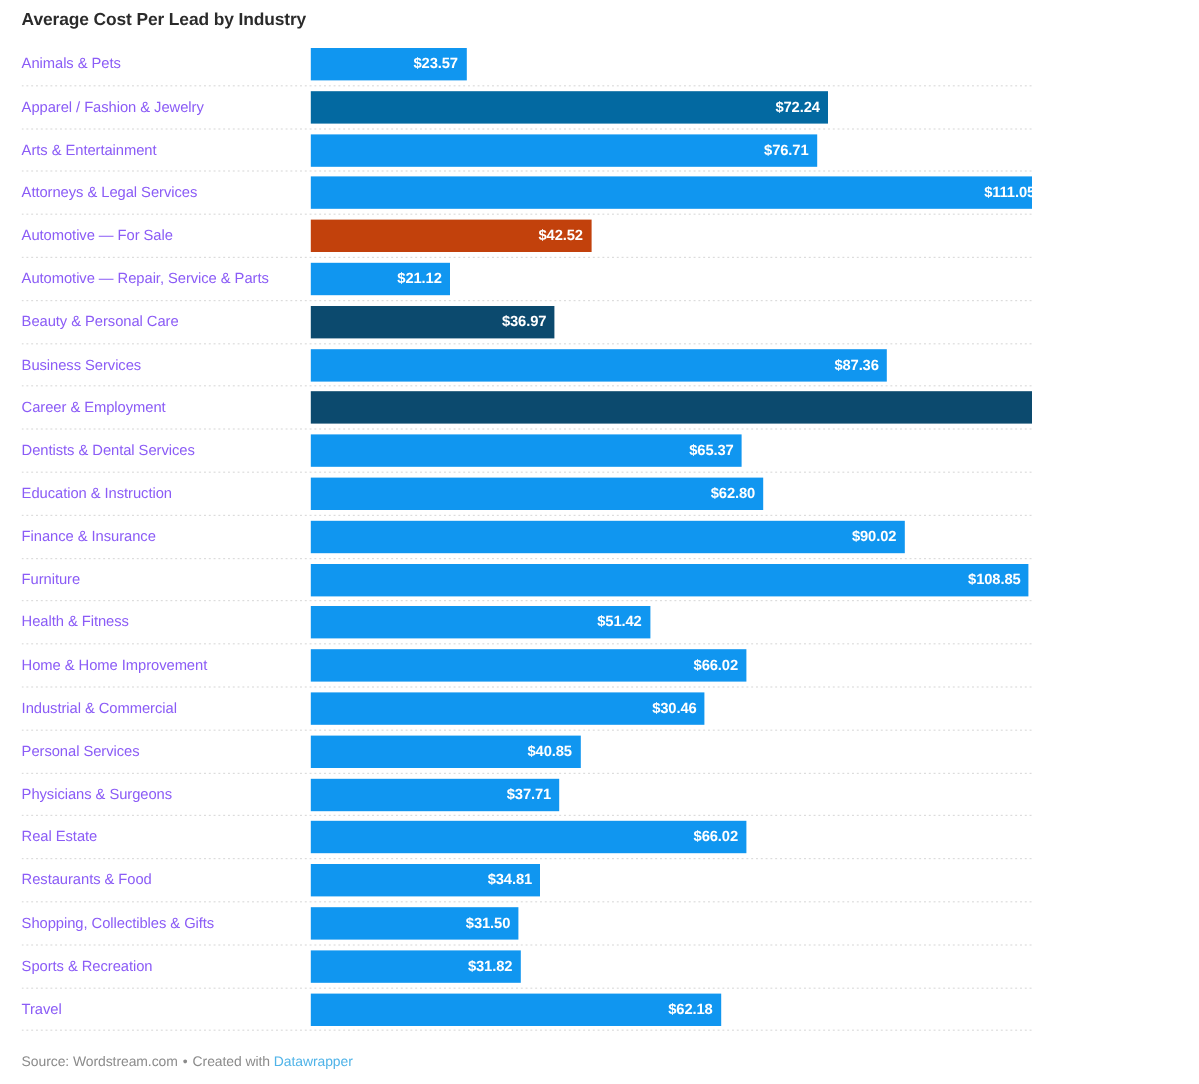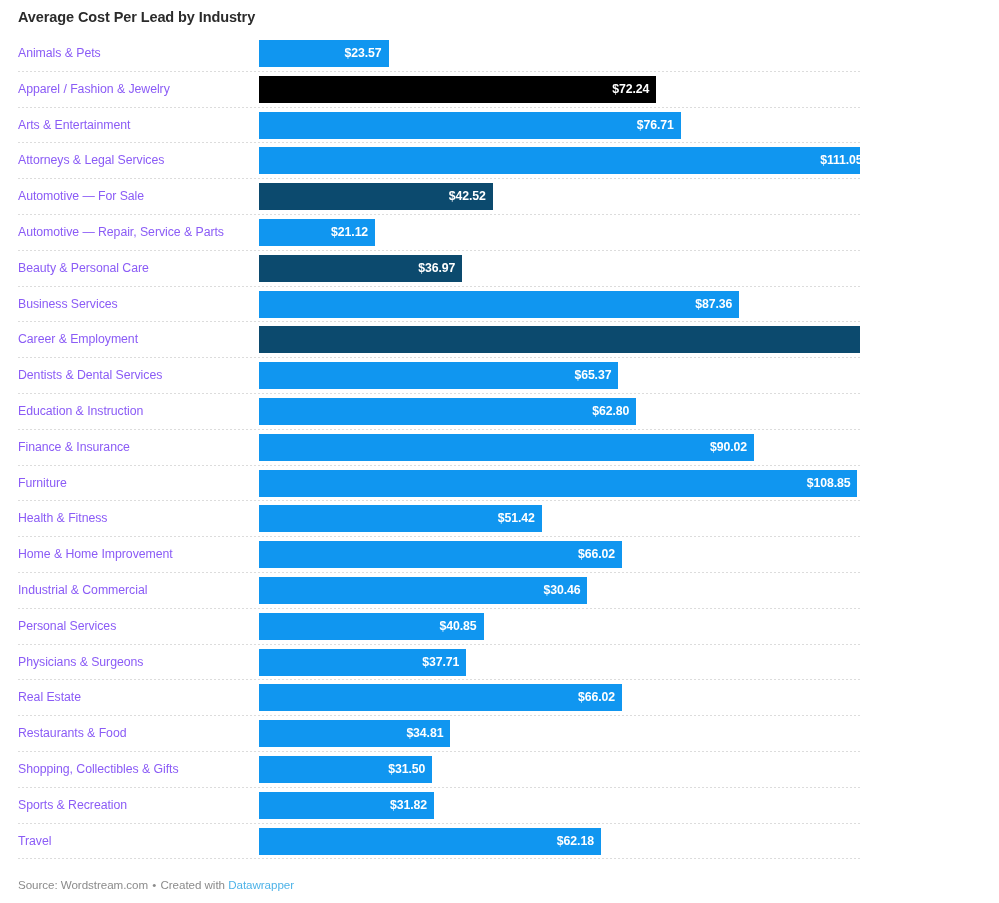--- a/index.html
+++ b/index.html
@@ -141,21 +141,21 @@
               <span class="bar-value">$23.57</span>
             </div>
           </div>
         </div>
         <div class="divider"></div>
       </div>
       <div class="row">
         <div class="row-label">Apparel / Fashion &amp; Jewelry</div>
         <div class="bar-track">
           <div class="bar-wrap" style="width: 54.3362%;">
-            <div class="bar" style="background: #000000;">
+            <div class="bar" style="background: #0369a1; padding-left: 34px;">
               <span class="bar-value">$72.24</span>
             </div>
           </div>
         </div>
         <div class="divider"></div>
       </div>
       <div class="row">
         <div class="row-label">Arts &amp; Entertainment</div>
         <div class="bar-track">
           <div class="bar-wrap" style="width: 57.6984%;">
@@ -174,21 +174,21 @@
               <span class="bar-value">$111.05</span>
             </div>
           </div>
         </div>
         <div class="divider"></div>
       </div>
       <div class="row">
         <div class="row-label">Automotive — For Sale</div>
         <div class="bar-track">
           <div class="bar-wrap" style="width: 31.9819%;">
-            <div class="bar" style="background: #0c4a6e;">
+            <div class="bar" style="background: #c2410c;">
               <span class="bar-value">$42.52</span>
             </div>
           </div>
         </div>
         <div class="divider"></div>
       </div>
       <div class="row">
         <div class="row-label">Automotive — Repair, Service &amp; Parts</div>
         <div class="bar-track">
           <div class="bar-wrap" style="width: 15.8857%;">

